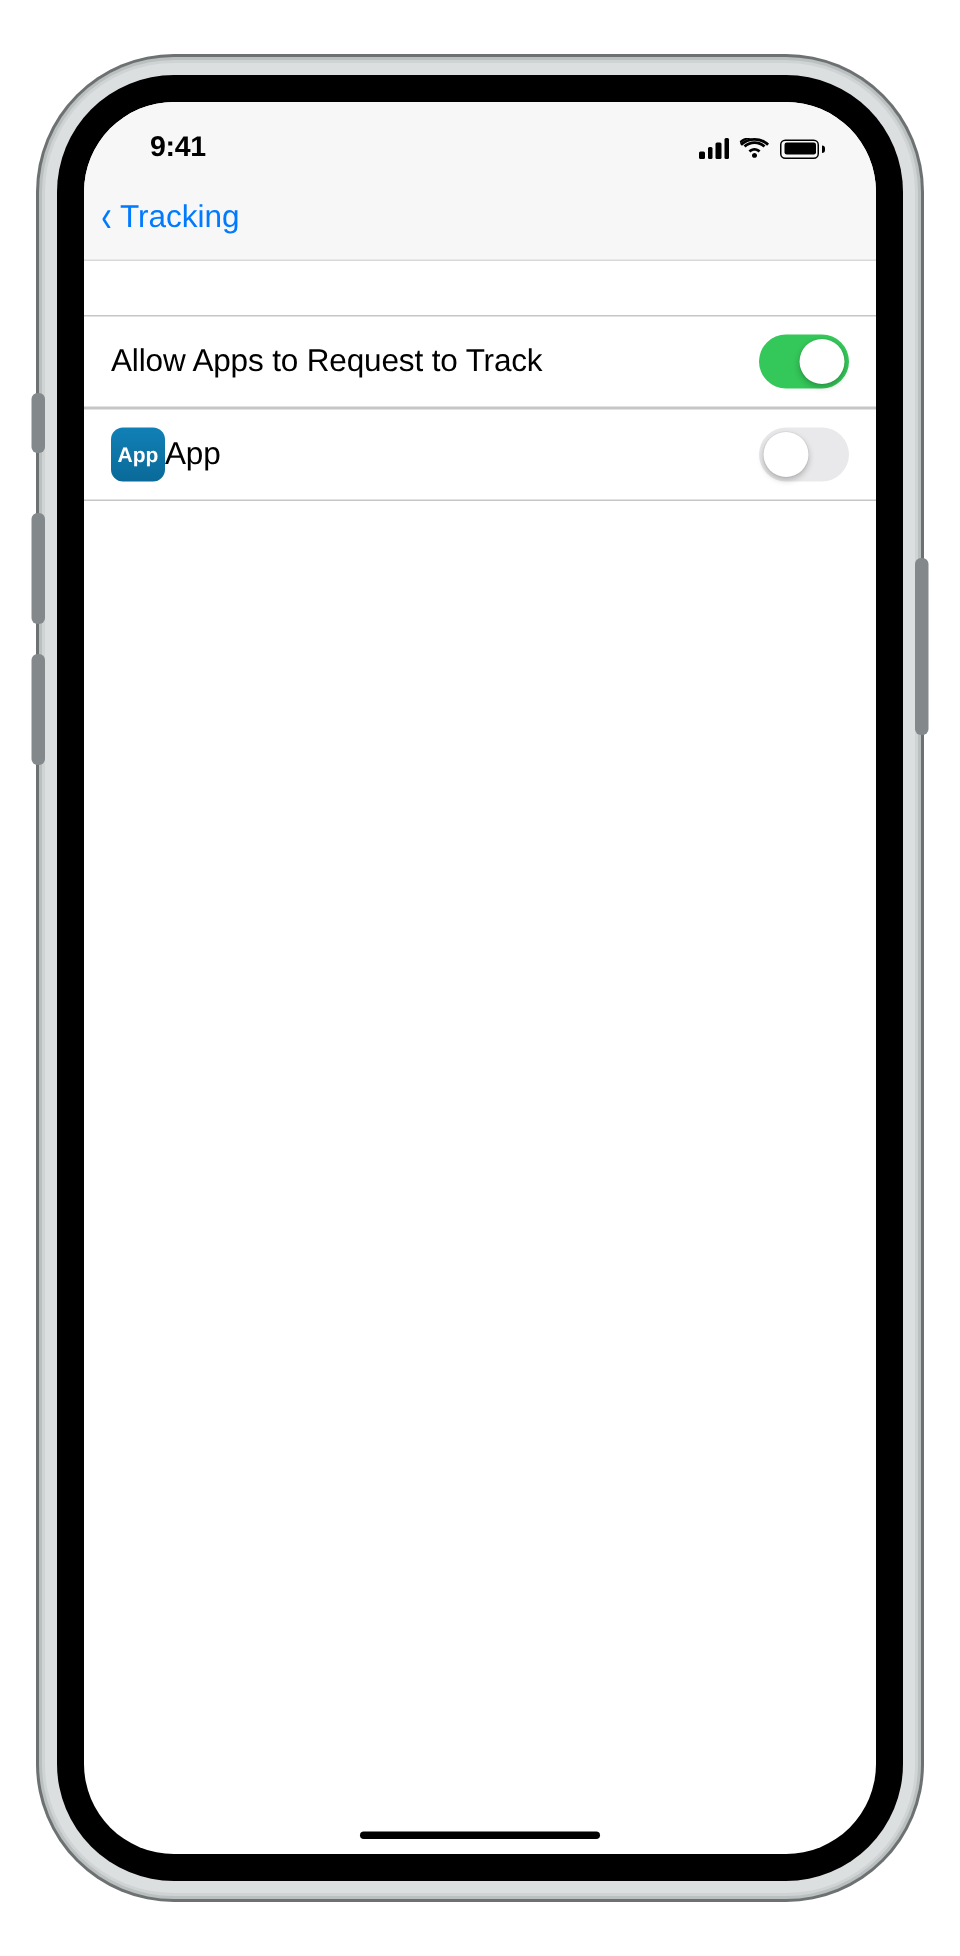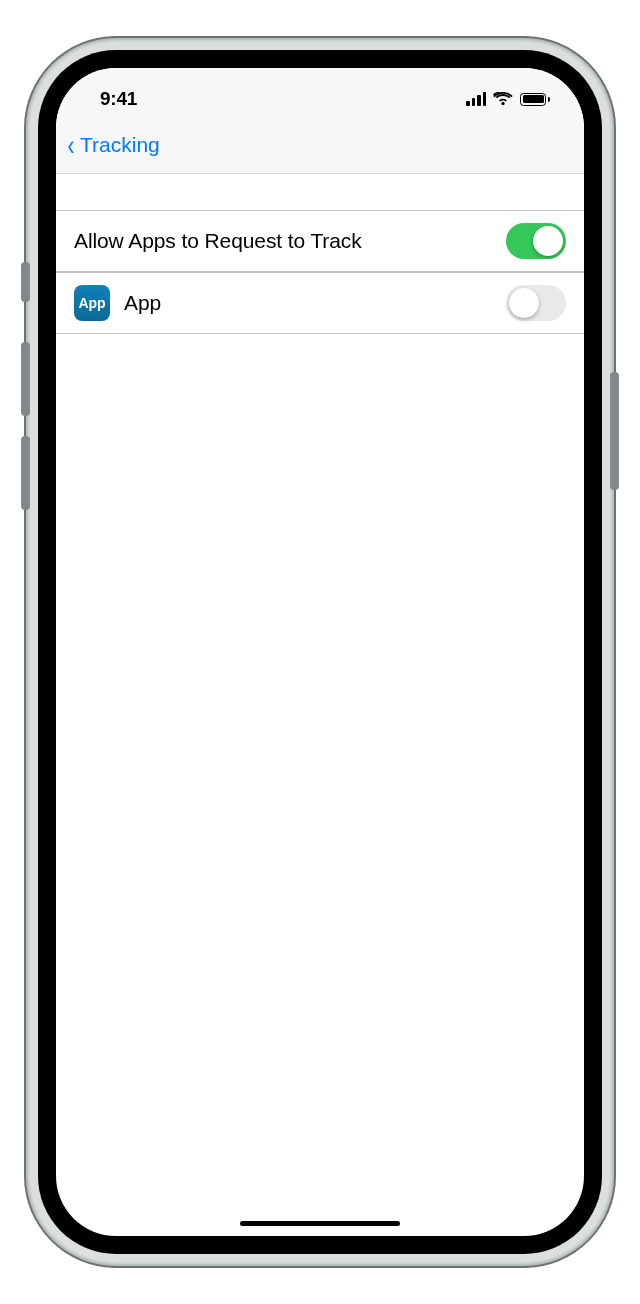--- a/index.html
+++ b/index.html
@@ -192,21 +192,20 @@
       padding-top: 36px;
     }
     .cell {
       background: #fff;
       border-top: 0.5px solid #c6c6c8;
       border-bottom: 0.5px solid #c6c6c8;
       display: flex;
       align-items: center;
       padding: 12px 18px;
       min-height: 56px;
-      gap: 14px;
     }
     .cell-label {
       font-size: 21px;
       color: #000;
       flex: 1;
       letter-spacing: -0.1px;
     }
     .footer-text {
       font-size: 16px;
       color: #86868a;

